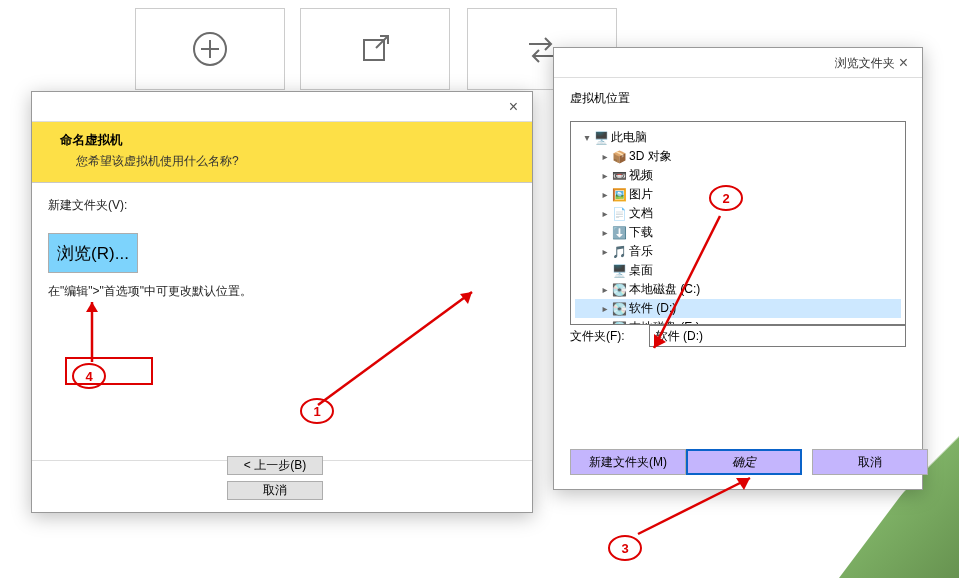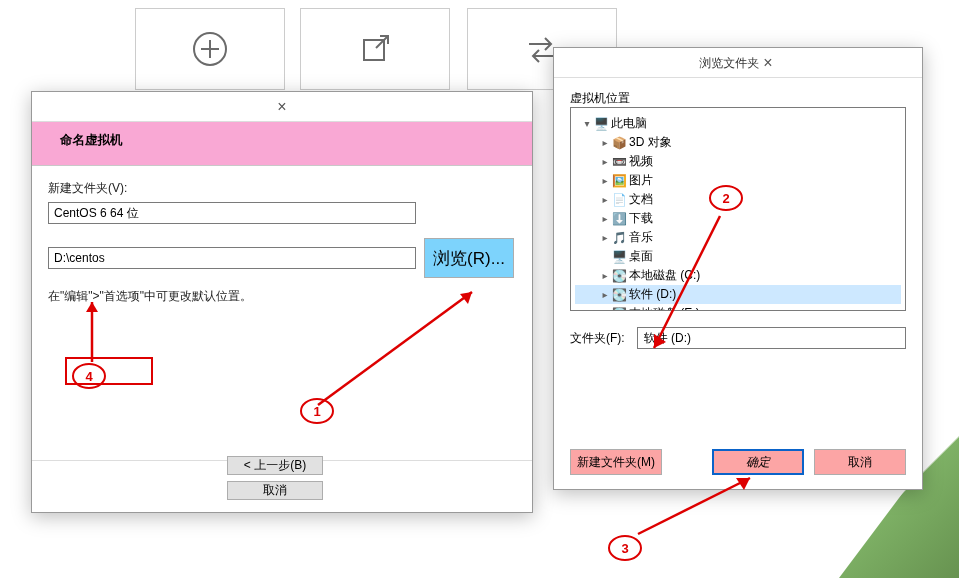--- a/index.html
+++ b/index.html
@@ -8,55 +8,55 @@
   
   .bg-btn { position: absolute; top: 8px; width: 150px; height: 82px; border: 1px solid #ccc; background: #fff; display: flex; align-items: center; justify-content: center; color: #6b6b6b; }
   .bg-btn svg { stroke: #6b6b6b; fill: none; stroke-width: 2; }
   .bg1 { left: 135px; }
   .bg2 { left: 300px; }
   .bg3 { left: 467px; }
   .bg-remote { position: absolute; left: 517px; top: 94px; color: #555; font-size: 14px; }
 
   
   .dlg { position: absolute; background: #fff; border: 1px solid #999; box-shadow: 0 4px 18px rgba(0,0,0,0.25); }
-  .dlg-title { height: 30px; line-height: 30px; padding: 0 10px; font-size: 12px; color: #333; border-bottom: 1px solid #ddd; display: flex; justify-content: center; align-items: center; }
+  .dlg-title { height: 30px; line-height: 30px; padding: 0 10px; font-size: 12px; color: #333; border-bottom: 1px solid #ddd; display: flex; justify-content: flex-end; align-items: center; }
   .dlg-title .close { font-size: 16px; color: #555; cursor: pointer; padding: 0 4px; }
 
   
   .wizard { left: 31px; top: 91px; width: 502px; height: 422px; }
-  .wizard-banner { background: #f9a8d4; padding: 10px 5px 12px 28px; border-bottom: 1px solid #c8c8c8; }
+  .wizard-banner { background: #fde047; padding: 10px 5px 12px 28px; border-bottom: 1px solid #c8c8c8; }
   .wizard-banner .h1 { font-size: 12.5px; font-weight: bold; color: #000; margin-bottom: 4px; }
   .wizard-banner .sub { font-size: 12px; color: #333; text-indent: 16px; }
   .wizard-body { padding: 14px 16px; font-size: 12px; color: #222; }
   .wizard-body label { display: block; margin-bottom: 5px; }
   .wizard-body input[type=text] { width: 368px; height: 22px; padding: 0 5px; font-size: 12px; border: 1px solid #7a7a7a; }
   .loc-row { display: flex; gap: 8px; align-items: center; }
   .loc-row input { flex: 0 0 368px; }
   .browse-btn { height: 40px; width: 90px; font-size: 17px; border: 1px solid #adadad; background: #7dd3fc; cursor: pointer; }
   .hint { margin-top: 10px; font-size: 12px; }
   .loc-highlight { position: absolute; left: 33px; top: 265px; width: 88px; height: 28px; border: 2px solid #dd0000; pointer-events: none; }
 
   .wizard-footer { position: absolute; bottom: 12px; left: 0; right: 0; height: 40px; border-top: 1px solid #ddd; display: flex; justify-content: flex-end; align-items: center; padding-right: 14px; gap: 6px; flex-direction: column; }
   .wizard-footer button { width: 96px; height: 24px; font-size: 12px; border: 1px solid #adadad; background: #e1e1e1; cursor: pointer; }
 
   
   .browse { left: 553px; top: 47px; width: 370px; height: 443px; }
   .browse-body { padding: 12px 16px; font-size: 12px; }
-  .browse-body .caption { }
+  .browse-body .caption { margin-bottom: 14px; }
   .tree { border: 1px solid #7a7a7a; height: 204px; overflow: auto; padding: 6px 4px; font-size: 12px; background: #fff; position: relative; }
   .tree-row { display: flex; align-items: center; height: 19px; cursor: pointer; }
   .tree-row.sel { background: #cde8ff; }
   .tree-toggle { width: 12px; text-align: center; color: #666; font-size: 10px; }
   .tree-icon { width: 18px; text-align: center; }
   .tree-label { white-space: nowrap; }
-  .folder-row { display: flex; align-items: center; margin-top: 16px; gap: 12px; }
+  .folder-row { display: flex; align-items: center; gap: 24px; }
   .folder-row input { flex: 1; height: 22px; padding: 0 6px; border: 1px solid #7a7a7a; font-size: 12px; }
 
   .browse-footer { position: absolute; bottom: 14px; left: 16px; right: 16px; display: flex; justify-content: space-between; align-items: center; }
-  .browse-footer .left button, .browse-footer .right button { height: 26px; width: 92px; font-size: 12px; border: 1px solid #adadad; background: #fca5a5; cursor: pointer; }
+  .browse-footer .left button, .browse-footer .right button { height: 26px; width: 116px; font-size: 12px; border: 1px solid #adadad; background: #c4b5fd; cursor: pointer; }
   .browse-footer .right { display: flex; gap: 10px; }
   .ok-btn { border: 2px solid #0a63c9 !important; font-style: italic; }
 
   
   .anno-circle { position: absolute; width: 34px; height: 26px; border: 2.5px solid #dd0000; border-radius: 50%; display: flex; align-items: center; justify-content: center; font-size: 13px; font-weight: bold; color: #dd0000; background: transparent; pointer-events: none; }
   svg.arrow { position: absolute; pointer-events: none; }
   svg.arrow line, svg.arrow polyline { stroke: #dd0000; stroke-width: 2.5; fill: none; }
   svg.arrow polygon { fill: #dd0000; }
 
   .green-tri { position: absolute; right: 0; bottom: 0; width: 120px; height: 160px; background: linear-gradient(135deg, transparent 49%, #67a34a 50%, #4c7f31 100%); clip-path: polygon(100% 0, 100% 100%, 0 100%); opacity: 0.85; }
@@ -88,27 +88,26 @@
 </div>
 <span class="bg-remote">远</span>
 <div class="green-tri"></div>
 
 <div class="dlg wizard">
   <div class="dlg-title">
     <span class="close">×</span>
   </div>
   <div class="wizard-banner">
     <div class="h1">命名虚拟机</div>
+    <div class="sub">您希望该虚拟机使用什么名称?</div>
   </div>
   <div class="wizard-body">
     <label>新建文件夹(V):</label>
-    <input type="text" value="CentOS 6 64 位" style="">
     <div style="height:14px"></div>
     <div class="loc-row">
-      <input type="text" value="D:\centos" style="">
       <button class="browse-btn">浏览(R)...</button>
     </div>
     <div class="hint">在"编辑"&gt;"首选项"中可更改默认位置。</div>
   </div>
   <div class="wizard-footer">
     <button>&lt; 上一步(B)</button>
     <button>取消</button>
   </div>
   <div class="loc-highlight"></div>
 </div>

